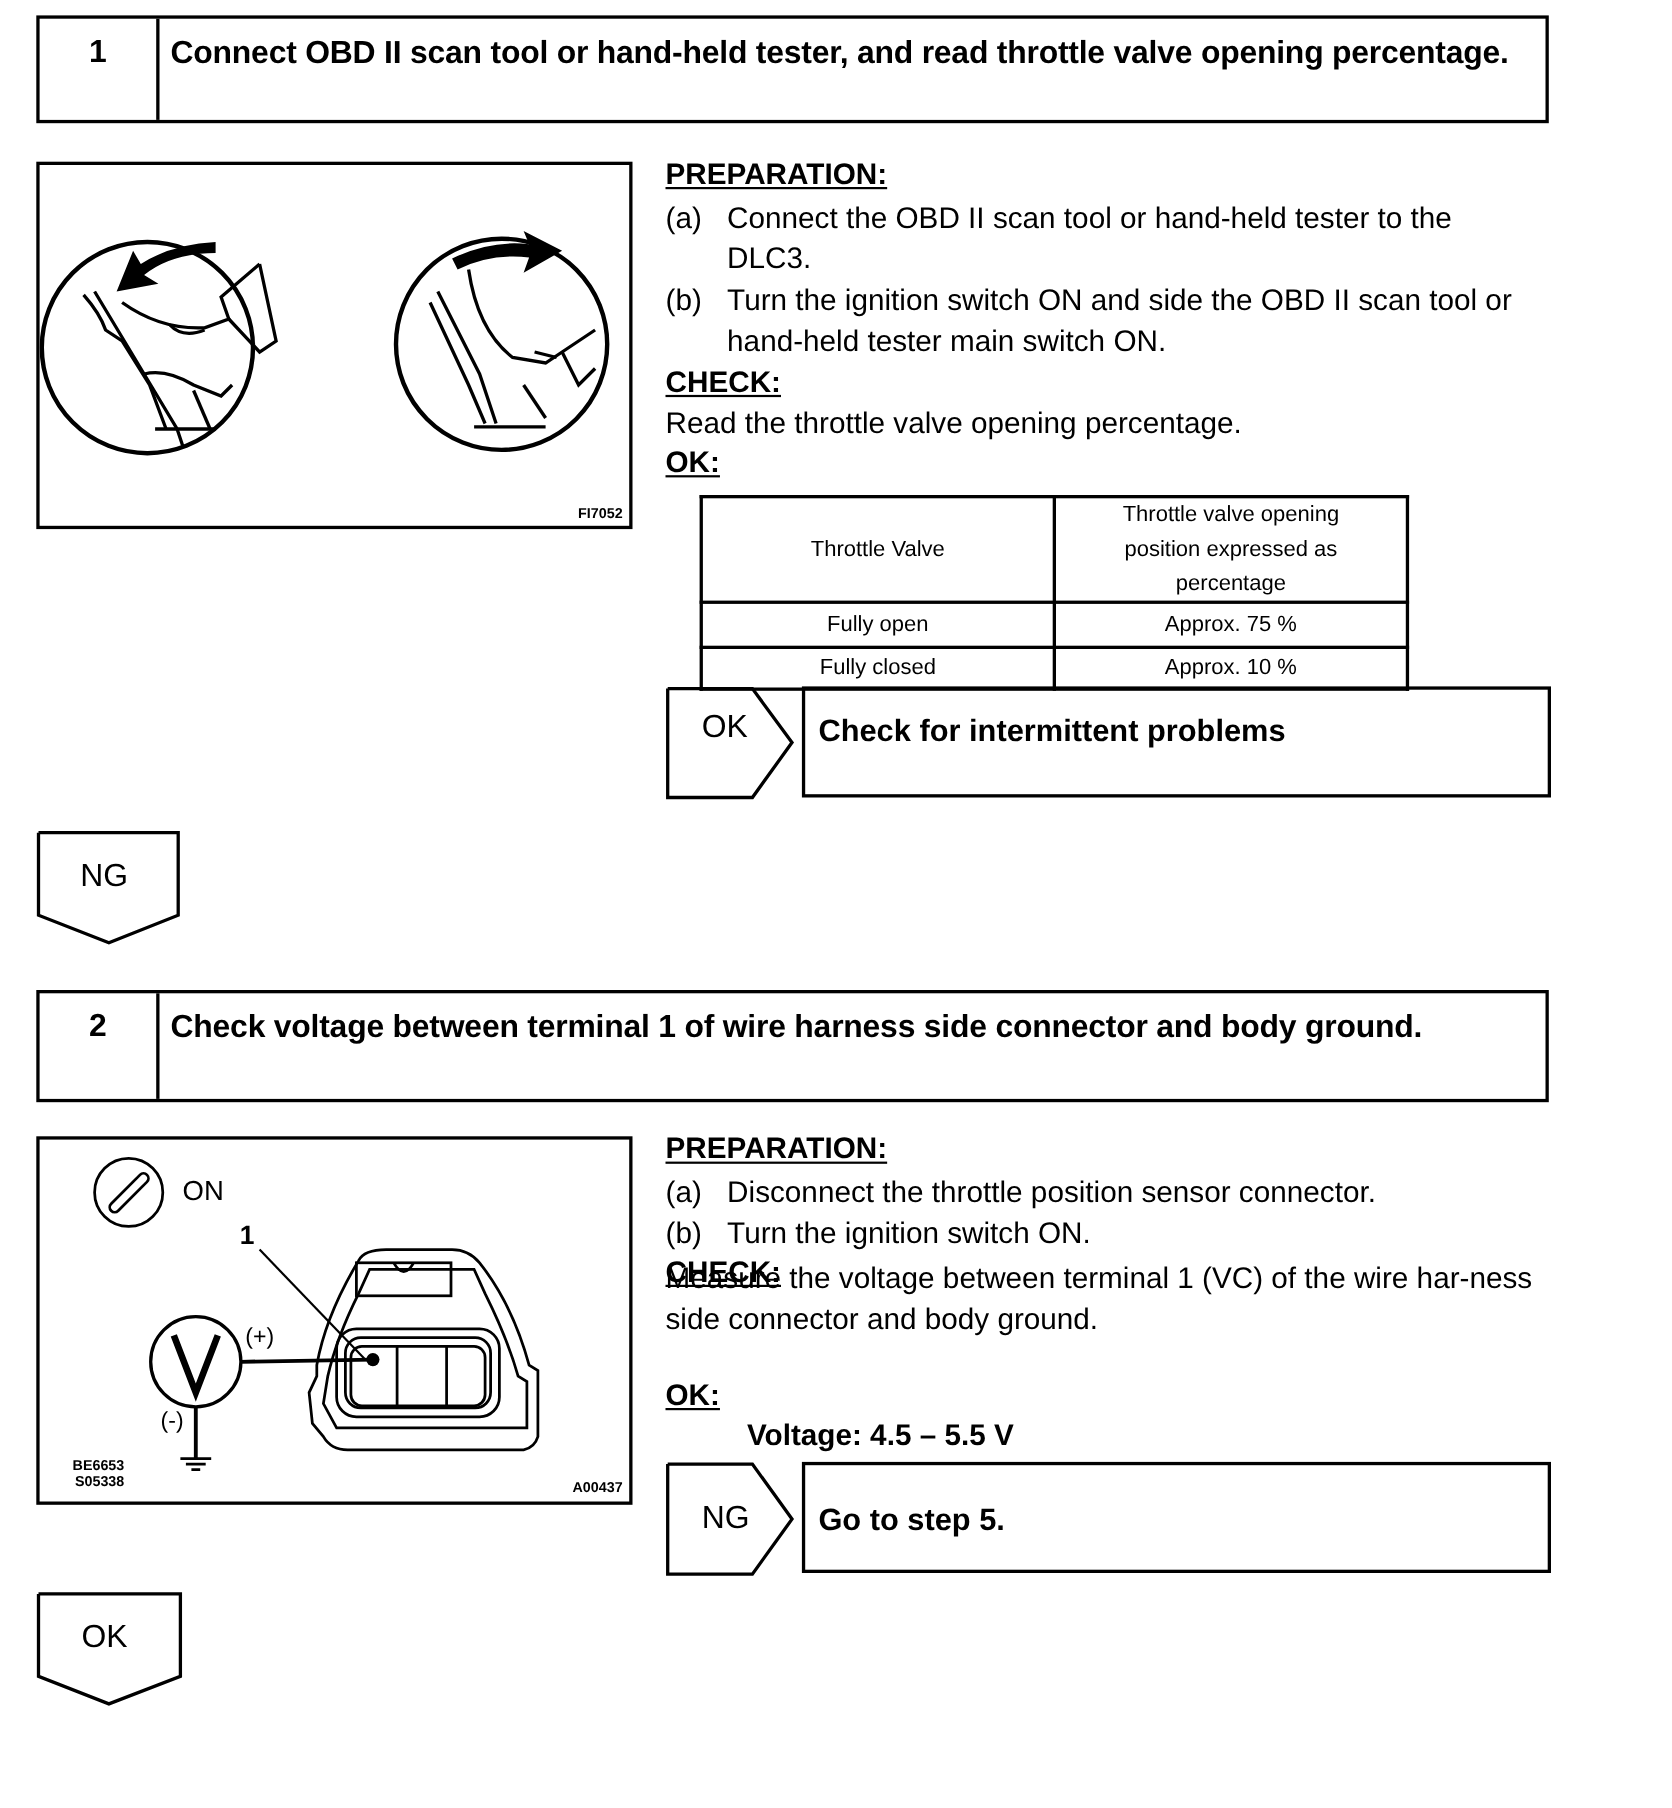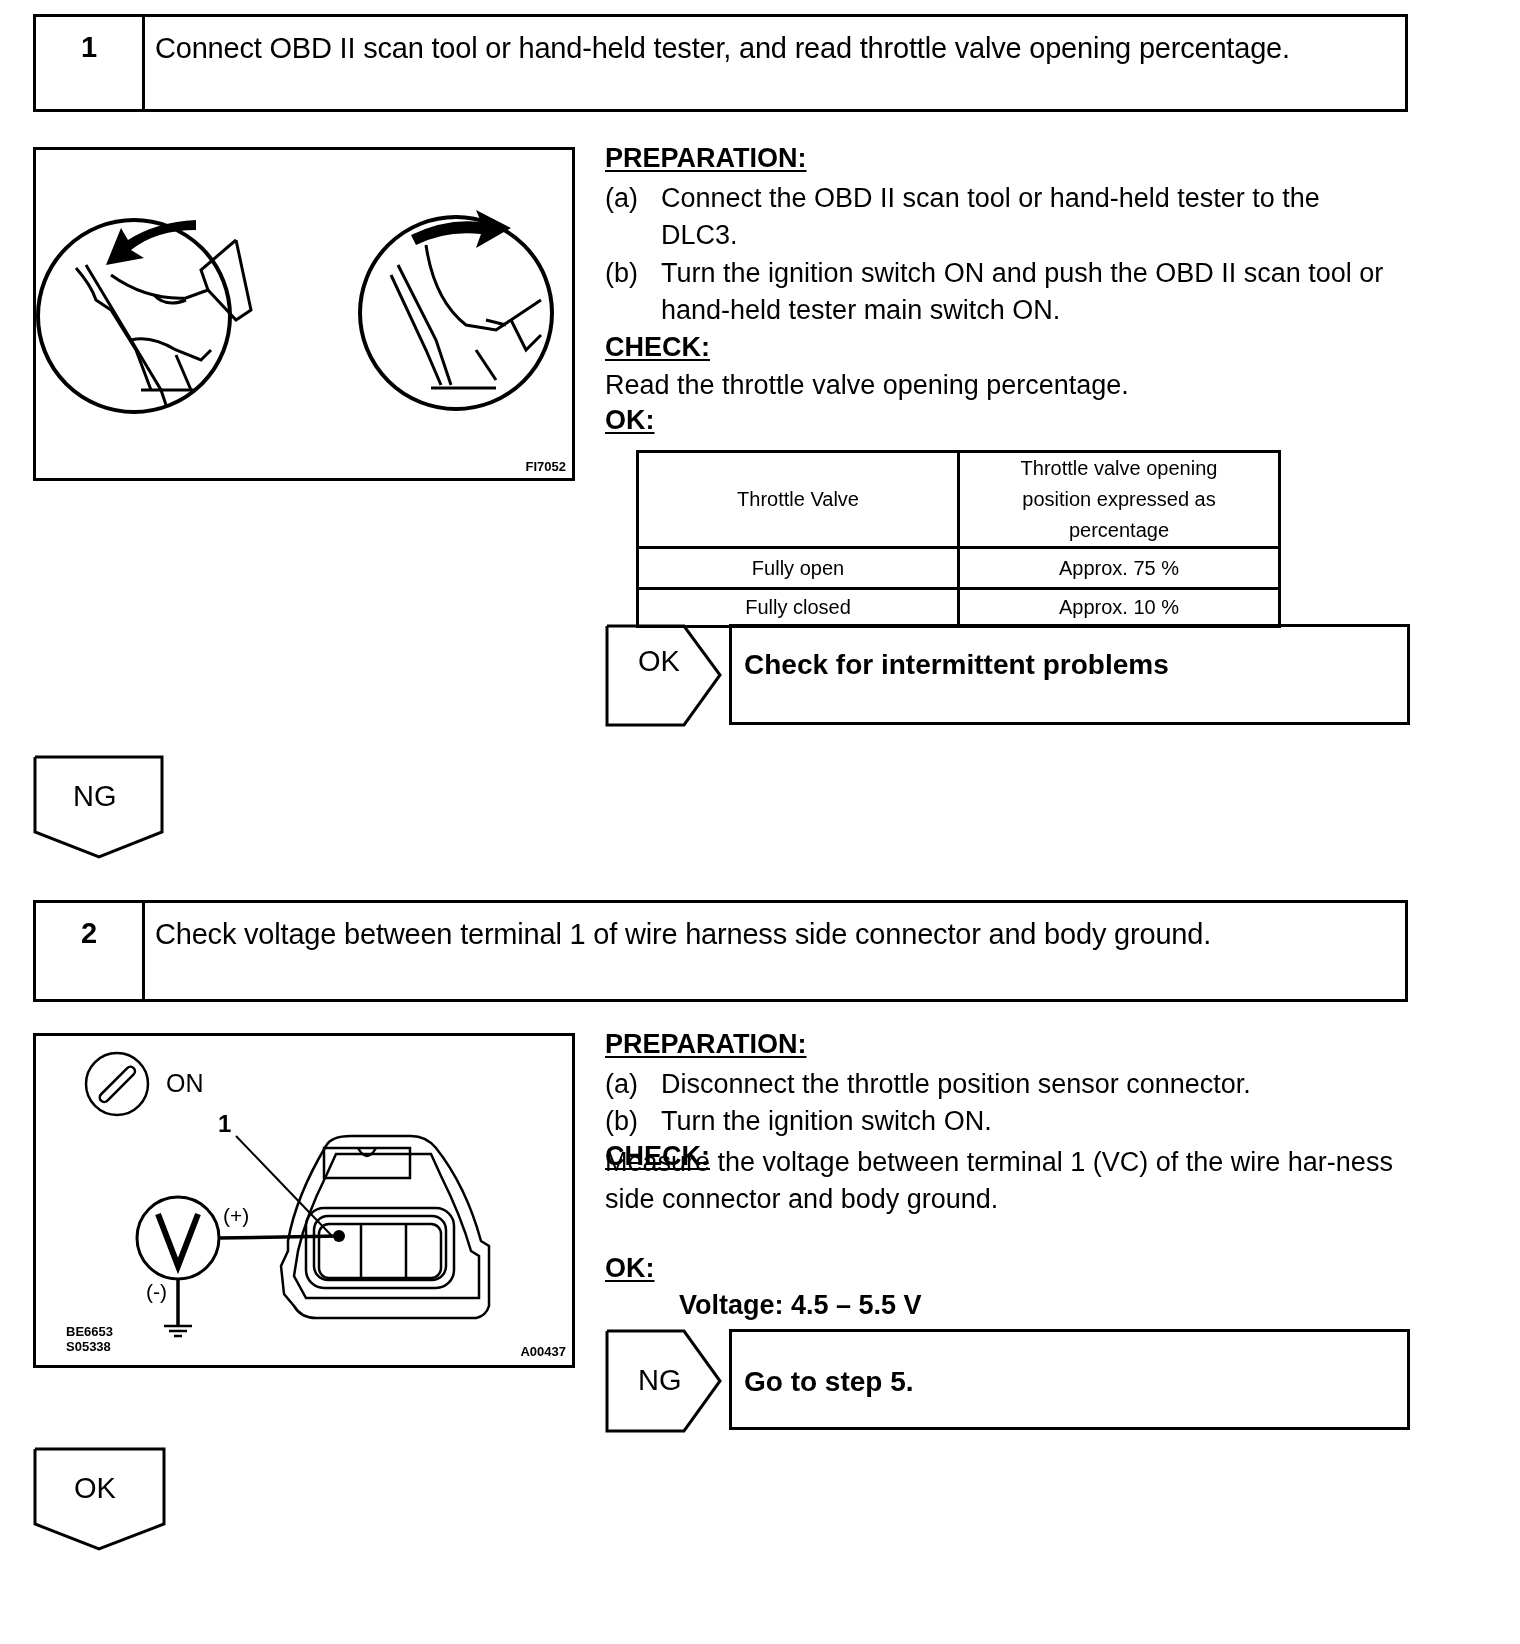--- a/index.html
+++ b/index.html
@@ -10,26 +10,26 @@
   .abs { position: absolute; }
   .step-header {
     position: absolute; left: 33px; width: 1375px; height: 98px;
     border: 3px solid #000; box-sizing: border-box; display: flex;
   }
   .step-num {
     width: 109px; border-right: 3px solid #000; box-sizing: border-box;
     font-weight: bold; font-size: 29px; text-align: center; padding-top: 14px;
   }
   .step-title {
-    flex: 1; font-weight: normal; font-size: 29px; line-height: 31px;
+    flex: 1; font-weight: bold; font-size: 29px; line-height: 31px;
     padding: 16px 0 0 10px; letter-spacing: -0.2px;
   }
   .figure {
     position: absolute; left: 33px; width: 542px;
-    border: 3px solid #000; box-sizing: border-box; background: #fff;
+    border: 3px solid #000; box-sizing: border-box; background: #fff; text-align: right;
   }
   .fig-code { position: absolute; font-size: 13px; font-weight: bold; }
   .section-label {
     position: absolute; font-weight: bold; font-size: 27px;
     text-decoration: underline; text-underline-offset: 3px;
   }
   .body-text { position: absolute; font-size: 27px; line-height: 37px; }
   .item { position: absolute; font-size: 27px; line-height: 37px; }
   .item .mark { position: absolute; left: 0; }
   .item .txt { position: absolute; left: 56px; width: 735px; }
@@ -87,21 +87,21 @@
   <div class="fig-code" style="right:6px; bottom:4px;">FI7052</div>
 </div>
 
 <div class="section-label" style="left:605px; top:143px;">PREPARATION:</div>
 <div class="item" style="left:605px; top:180px; width:810px; height:74px;">
   <span class="mark">(a)</span>
   <span class="txt">Connect the OBD II scan tool or hand-held tester to the DLC3.</span>
 </div>
 <div class="item" style="left:605px; top:255px; width:810px; height:74px;">
   <span class="mark">(b)</span>
-  <span class="txt">Turn the ignition switch ON and push the OBD II scan tool or hand-held tester main switch ON.</span>
+  <span class="txt">Turn the ignition switch ON and side the OBD II scan tool or hand-held tester main switch ON.</span>
 </div>
 <div class="section-label" style="left:605px; top:332px;">CHECK:</div>
 <div class="body-text" style="left:605px; top:367px;">Read the throttle valve opening percentage.</div>
 <div class="section-label" style="left:605px; top:405px;">OK:</div>
 
 <table class="spec">
   <tbody>
       <tr style="height:72px;">
     <td style="width:50%;">Throttle Valve</td>
     <td style="line-height:31px; padding:0 40px;">Throttle valve opening position expressed as percentage</td>

